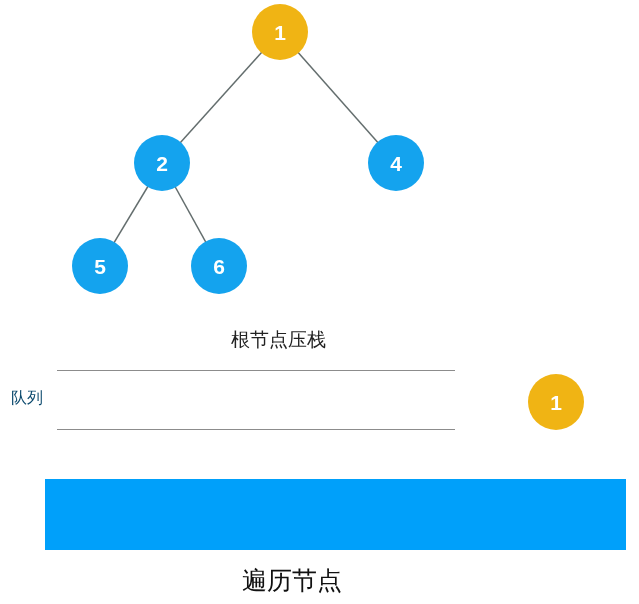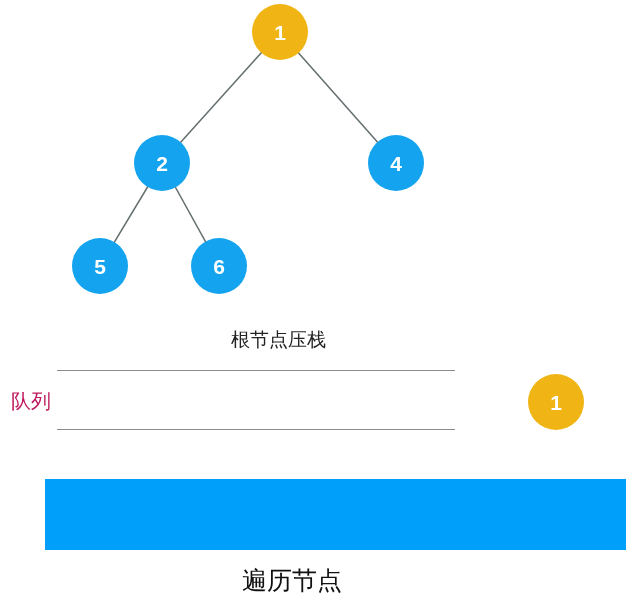--- a/index.html
+++ b/index.html
@@ -42,22 +42,22 @@
     font-size: 19px;
     white-space: nowrap;
   }
   .queue-line {
     position: absolute;
     height: 0;
     border-top: 1px solid #8c8c8c;
   }
   .queue-label {
     position: absolute;
-    color: #be185d;
-    font-size: 20px;
+    color: #0c4a6e;
+    font-size: 16px;
     white-space: nowrap;
   }
   .bar {
     position: absolute;
   }
   .caption {
     position: absolute;
     color: #111111;
     font-size: 25px;
     white-space: nowrap;

